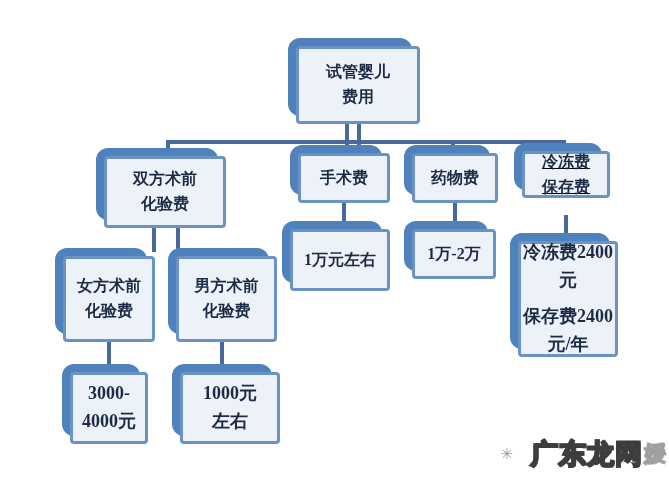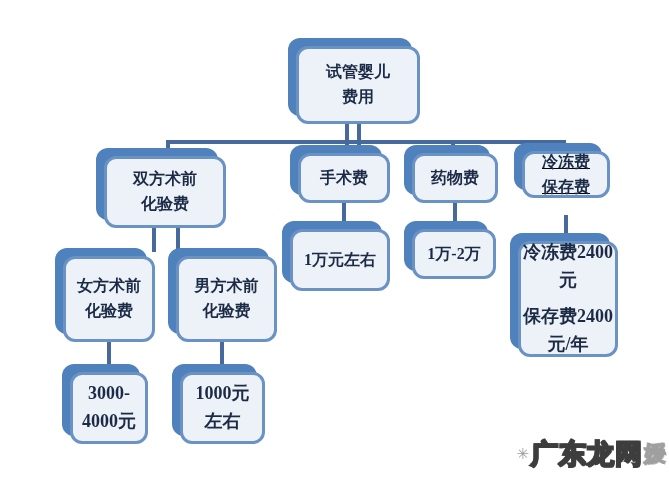--- a/index.html
+++ b/index.html
@@ -14,41 +14,42 @@
   .node { position:absolute; z-index:2; }
   .node::before {
     content:""; position:absolute; left:-8px; top:-8px;
     width:100%; height:100%;
     background:var(--node_back,#4f81bd); border-radius:12px;
   }
   .front {
     position:relative; width:100%; height:100%;
     background:var(--node_fill,#edf2f9);
     border:3px solid var(--node_border,#6a92c3);
-    border-radius:12px;
+    border-radius:4px;
     display:flex; flex-direction:column; justify-content:center; align-items:center;
     text-align:center; font-weight:bold; color:var(--text,#1c2b45);
   }
   .line { line-height:1.55; white-space:nowrap; }
   .para-gap { margin-top:8px; }
   .fs16 { font-size:16px; }
   .fs15 { font-size:18px; }
   .fs14 { font-size:18px; }
 
   
   .watermark {
     position:absolute; right:3px; bottom:5px; z-index:3;
     display:flex; align-items:center; gap:1px;
     font-family:"Liberation Sans","DejaVu Sans",sans-serif;
   }
   .wm-sparkle { color:#9a9a9a; font-size:15px; margin-right:1px; }
   .wm-text {
     font-size:27px; font-weight:900; letter-spacing:1px;
     color:#ffffff; -webkit-text-stroke:2px #3d3d3d;
     text-shadow:1px 1px 0 #555, -1px -1px 0 #555, 1px -1px 0 #555, -1px 1px 0 #555;
+    margin-left:16px;
   }
   .wm-suffix {
     font-size:22px; font-weight:700;
     color:#ffffff; -webkit-text-stroke:1px #9f9f9f;
     text-shadow:1px 1px 0 #bbb, -1px -1px 0 #bbb;
   }
 </style>
 </head>
 <body>
 
@@ -136,21 +137,21 @@
     </div>
   </div>
 
   <div class="node" style="left:70px;top:372px;width:78px;height:72px;">
     <div class="front fs15">
       <div class="line">3000-</div>
       <div class="line">4000元</div>
     </div>
   </div>
 
-  <div class="node" style="left:180px;top:372px;width:85px;height:72px;">
+  <div class="node" style="left:180px;top:372px;width:100px;height:72px;">
     <div class="front fs15">
       <div class="line">1000元</div>
       <div class="line">左右</div>
     </div>
   </div>
 
   <div class="watermark">
     <span class="wm-sparkle">✳</span>
     <span class="wm-text">广东龙网</span>
     <span class="wm-suffix">媛</span>

